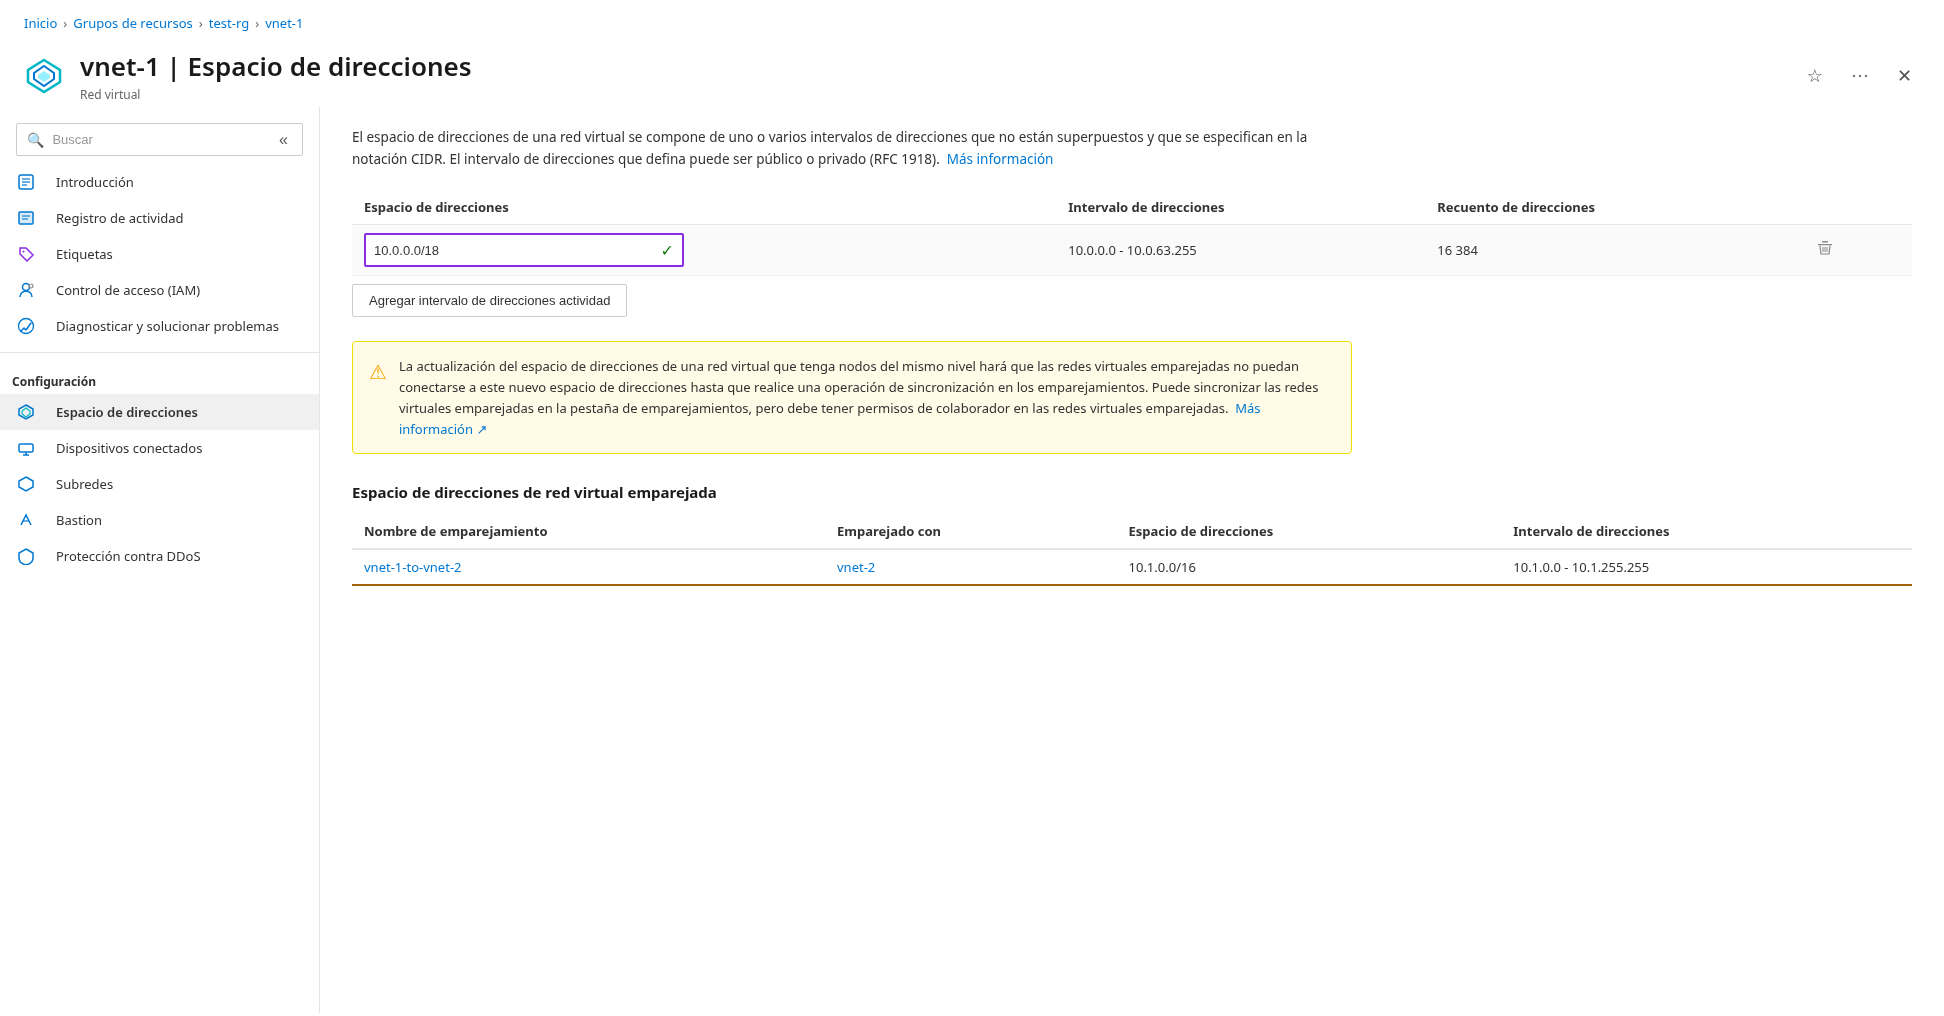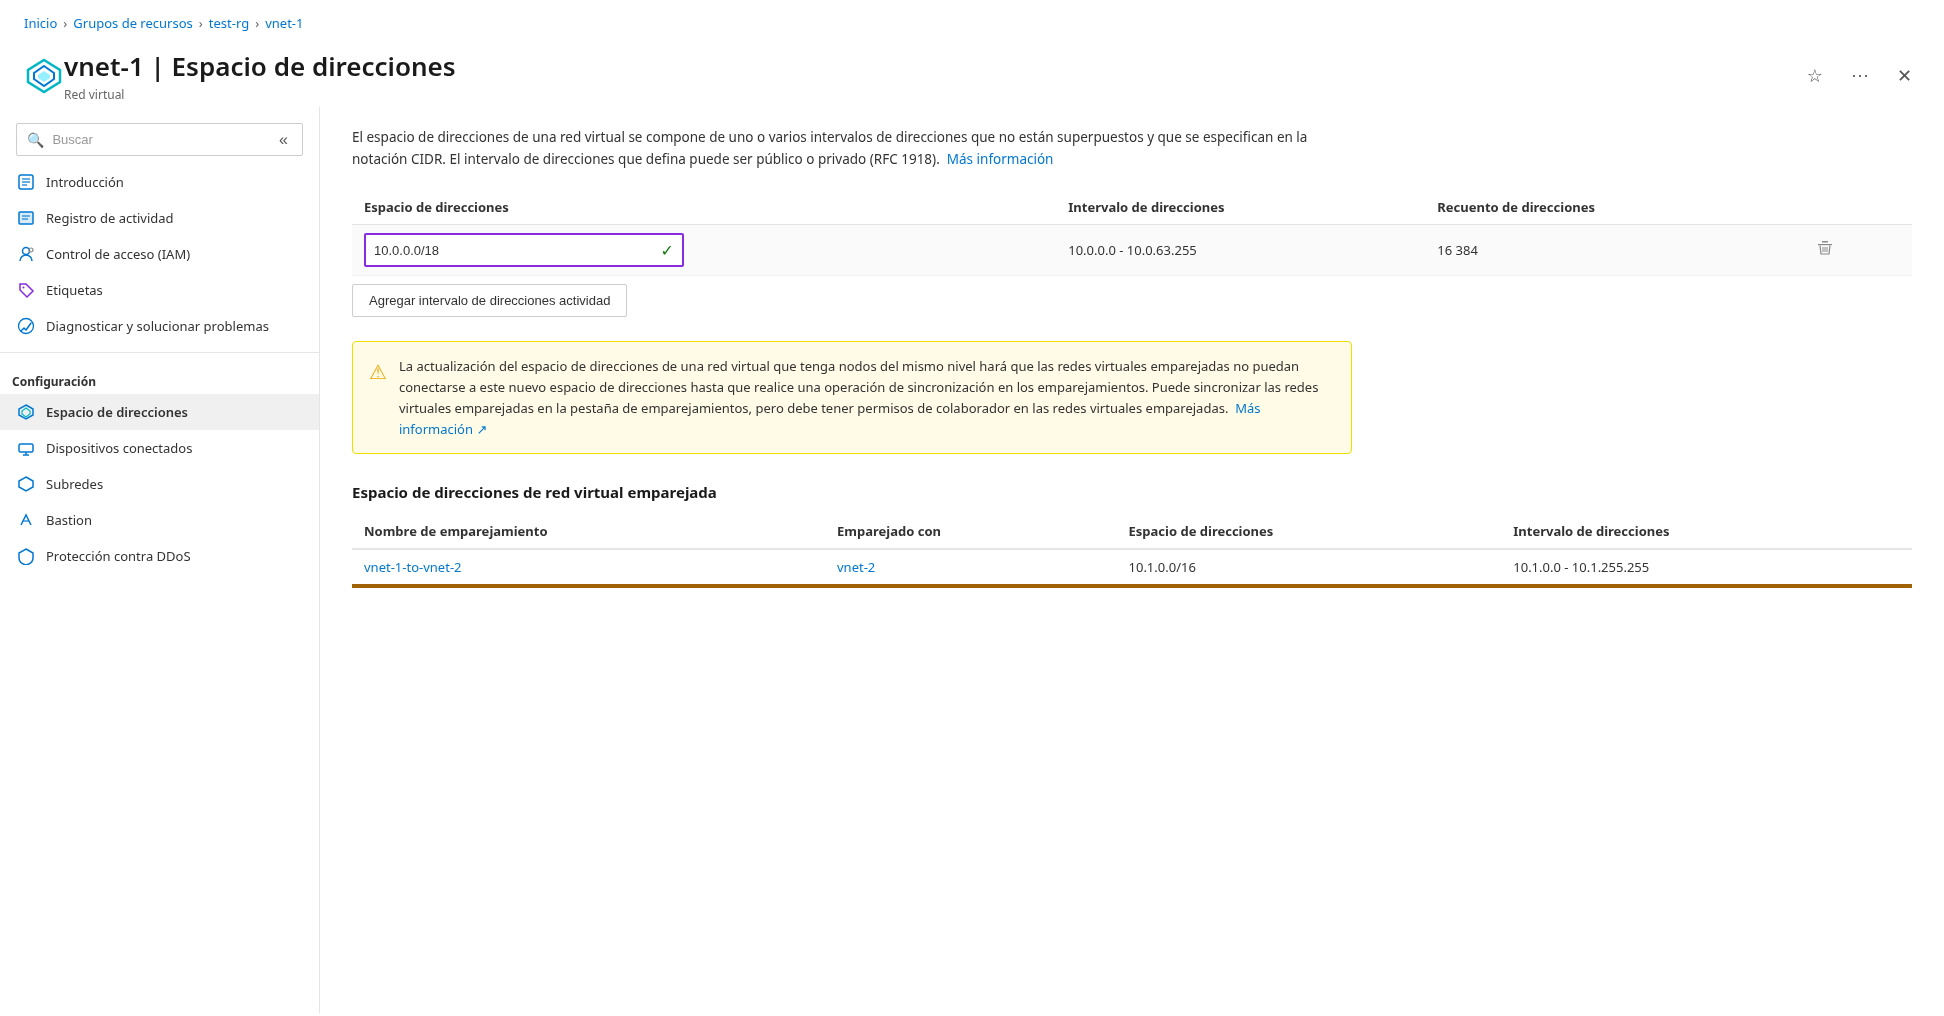--- a/index.html
+++ b/index.html
@@ -4,21 +4,21 @@
   <style>
     * { box-sizing: border-box; margin: 0; padding: 0; }
     body { font-family: 'Segoe UI', system-ui, sans-serif; font-size: 14px; color: #333; background: #fff; width: 1944px; min-height: 1016px; overflow-x: hidden; }
 
     
     .breadcrumb { display: flex; align-items: center; gap: 6px; padding: 14px 12px 8px 24px; font-size: 13px; color: #0078d4; }
     .breadcrumb span { color: #666; }
     .breadcrumb a { color: #0078d4; text-decoration: none; cursor: pointer; }
 
     
-    .page-header { display: flex; align-items: center; padding: 8px 24px 4px 24px; }
+    .page-header { display: flex; align-items: center; padding: 8px 24px 4px 24px; gap: 16px; }
     .header-icon { width: 40px; height: 40px; }
     .header-icon svg { width: 40px; height: 40px; }
     .header-title-block { flex: 1; }
     .header-title { font-size: 26px; font-weight: 600; color: #1a1a1a; }
     .header-subtitle { font-size: 12px; color: #666; margin-top: 2px; }
     .header-actions { display: flex; align-items: center; gap: 12px; }
     .header-actions .star-btn, .header-actions .more-btn, .header-actions .close-btn {
       background: none; border: none; cursor: pointer; font-size: 18px; color: #555; padding: 4px 8px; border-radius: 4px;
     }
 
@@ -26,21 +26,21 @@
     .layout { display: flex; height: calc(1016px - 110px); }
 
     
     .sidebar { width: 320px; min-width: 320px; border-right: 1px solid #e5e5e5; padding: 8px 0; overflow-y: auto; }
     .search-box { margin: 8px 16px 8px 16px; display: flex; align-items: center; border: 1px solid #ccc; border-radius: 2px; padding: 6px 10px; gap: 8px; background: #fff; }
     .search-box input { border: none; outline: none; width: 100%; font-size: 13px; color: #4c1d95; }
     .search-box input::placeholder { color: #999; }
     .collapse-btn { margin-left: auto; background: none; border: none; cursor: pointer; font-size: 16px; color: #555; padding: 0 4px; }
 
     .sidebar-section-label { font-size: 12px; font-weight: 700; color: #333; padding: 12px 16px 4px 12px; }
-    .sidebar-item { display: flex; align-items: center; gap: 10px; padding: 8px 16px; cursor: pointer; font-size: 13px; color: #333; }
+    .sidebar-item { display: flex; align-items: center; gap: 20px; padding: 8px 16px; cursor: pointer; font-size: 13px; color: #333; }
     .sidebar-item.active { background: #f0f0f0; font-weight: 600; }
     .sidebar-item .item-icon { width: 20px; height: 20px; display: flex; align-items: center; justify-content: center; flex-shrink: 0; }
     .sidebar-divider { border: none; border-top: 1px solid #e5e5e5; margin: 8px 0; }
 
     
     .main-content { flex: 1; padding: 20px 32px; overflow-y: auto; }
 
     .description-text { font-size: 13.5px; color: #333; line-height: 1.6; max-width: 1000px; margin-bottom: 20px; }
     .description-text a { color: #0078d4; text-decoration: none; }
 
@@ -62,21 +62,21 @@
     
     .warning-box { display: flex; gap: 12px; background: #fffbe6; border: 1px solid #f0e000; border-radius: 4px; padding: 14px 16px; max-width: 1000px; margin-bottom: 28px; }
     .warning-icon { font-size: 20px; color: #f0a500; flex-shrink: 0; margin-top: 2px; }
     .warning-text { font-size: 13px; color: #333; line-height: 1.6; }
     .warning-text a { color: #0078d4; text-decoration: none; }
 
     
     .section-title { font-size: 15px; font-weight: 700; color: #1a1a1a; margin-bottom: 12px; }
     .peered-table { width: 100%; border-collapse: collapse; }
     .peered-table th { text-align: left; font-weight: 700; font-size: 13px; padding: 8px 12px; border-bottom: 2px solid #e5e5e5; color: #333; }
-    .peered-table td { padding: 8px 12px; font-size: 13px; color: #333; border-bottom: 4px solid #a16207; }
+    .peered-table td { padding: 8px 12px; font-size: 13px; color: #333; border-bottom: 2px solid #a16207; }
     .peered-table a { color: #0078d4; text-decoration: none; }
 
     
     .azure-logo { display: flex; align-items: center; }
   </style>
 </head>
 <body>
 
 <nav class="breadcrumb">
   <a href="#">Inicio</a>
@@ -137,36 +137,36 @@
             <line x1="5" y1="7" x2="13" y2="7" stroke="#0078d4" stroke-width="1.1"></line>
             <line x1="5" y1="10" x2="11" y2="10" stroke="#0078d4" stroke-width="1.1"></line>
           </svg>
       </span>
       <span>Registro de actividad</span>
     </div>
 
     <div class="sidebar-item">
       <span class="item-icon">
         <svg width="18" height="18" viewBox="0 0 18 18">
+            <path d="M3 3h6l7 7-6 6L3 9V3z" fill="none" stroke="#8a2be2" stroke-width="1.5"></path>
+            <circle cx="6.5" cy="6.5" r="1" fill="#8a2be2"></circle>
+          </svg>
+      </span>
+      <span>Etiquetas</span>
+    </div>
+
+    <div class="sidebar-item">
+      <span class="item-icon">
+        <svg width="18" height="18" viewBox="0 0 18 18">
             <circle cx="9" cy="6" r="3.5" fill="none" stroke="#0078d4" stroke-width="1.5"></circle>
             <path d="M3 16c0-3.3 2.7-6 6-6s6 2.7 6 6" fill="none" stroke="#0078d4" stroke-width="1.5"></path>
             <circle cx="14" cy="5" r="2" fill="none" stroke="#888" stroke-width="1.2"></circle>
           </svg>
       </span>
       <span>Control de acceso (IAM)</span>
-    </div>
-
-    <div class="sidebar-item">
-      <span class="item-icon">
-        <svg width="18" height="18" viewBox="0 0 18 18">
-            <path d="M3 3h6l7 7-6 6L3 9V3z" fill="none" stroke="#8a2be2" stroke-width="1.5"></path>
-            <circle cx="6.5" cy="6.5" r="1" fill="#8a2be2"></circle>
-          </svg>
-      </span>
-      <span>Etiquetas</span>
     </div>
 
     <div class="sidebar-item">
       <span class="item-icon">
         <svg width="18" height="18" viewBox="0 0 18 18">
             <path d="M4 14l3-3 2 2 5-7" fill="none" stroke="#0078d4" stroke-width="1.5" stroke-linecap="round" stroke-linejoin="round"></path>
             <circle cx="9" cy="9" r="7.5" fill="none" stroke="#0078d4" stroke-width="1.3"></circle>
           </svg>
       </span>
       <span>Diagnosticar y solucionar problemas</span>

